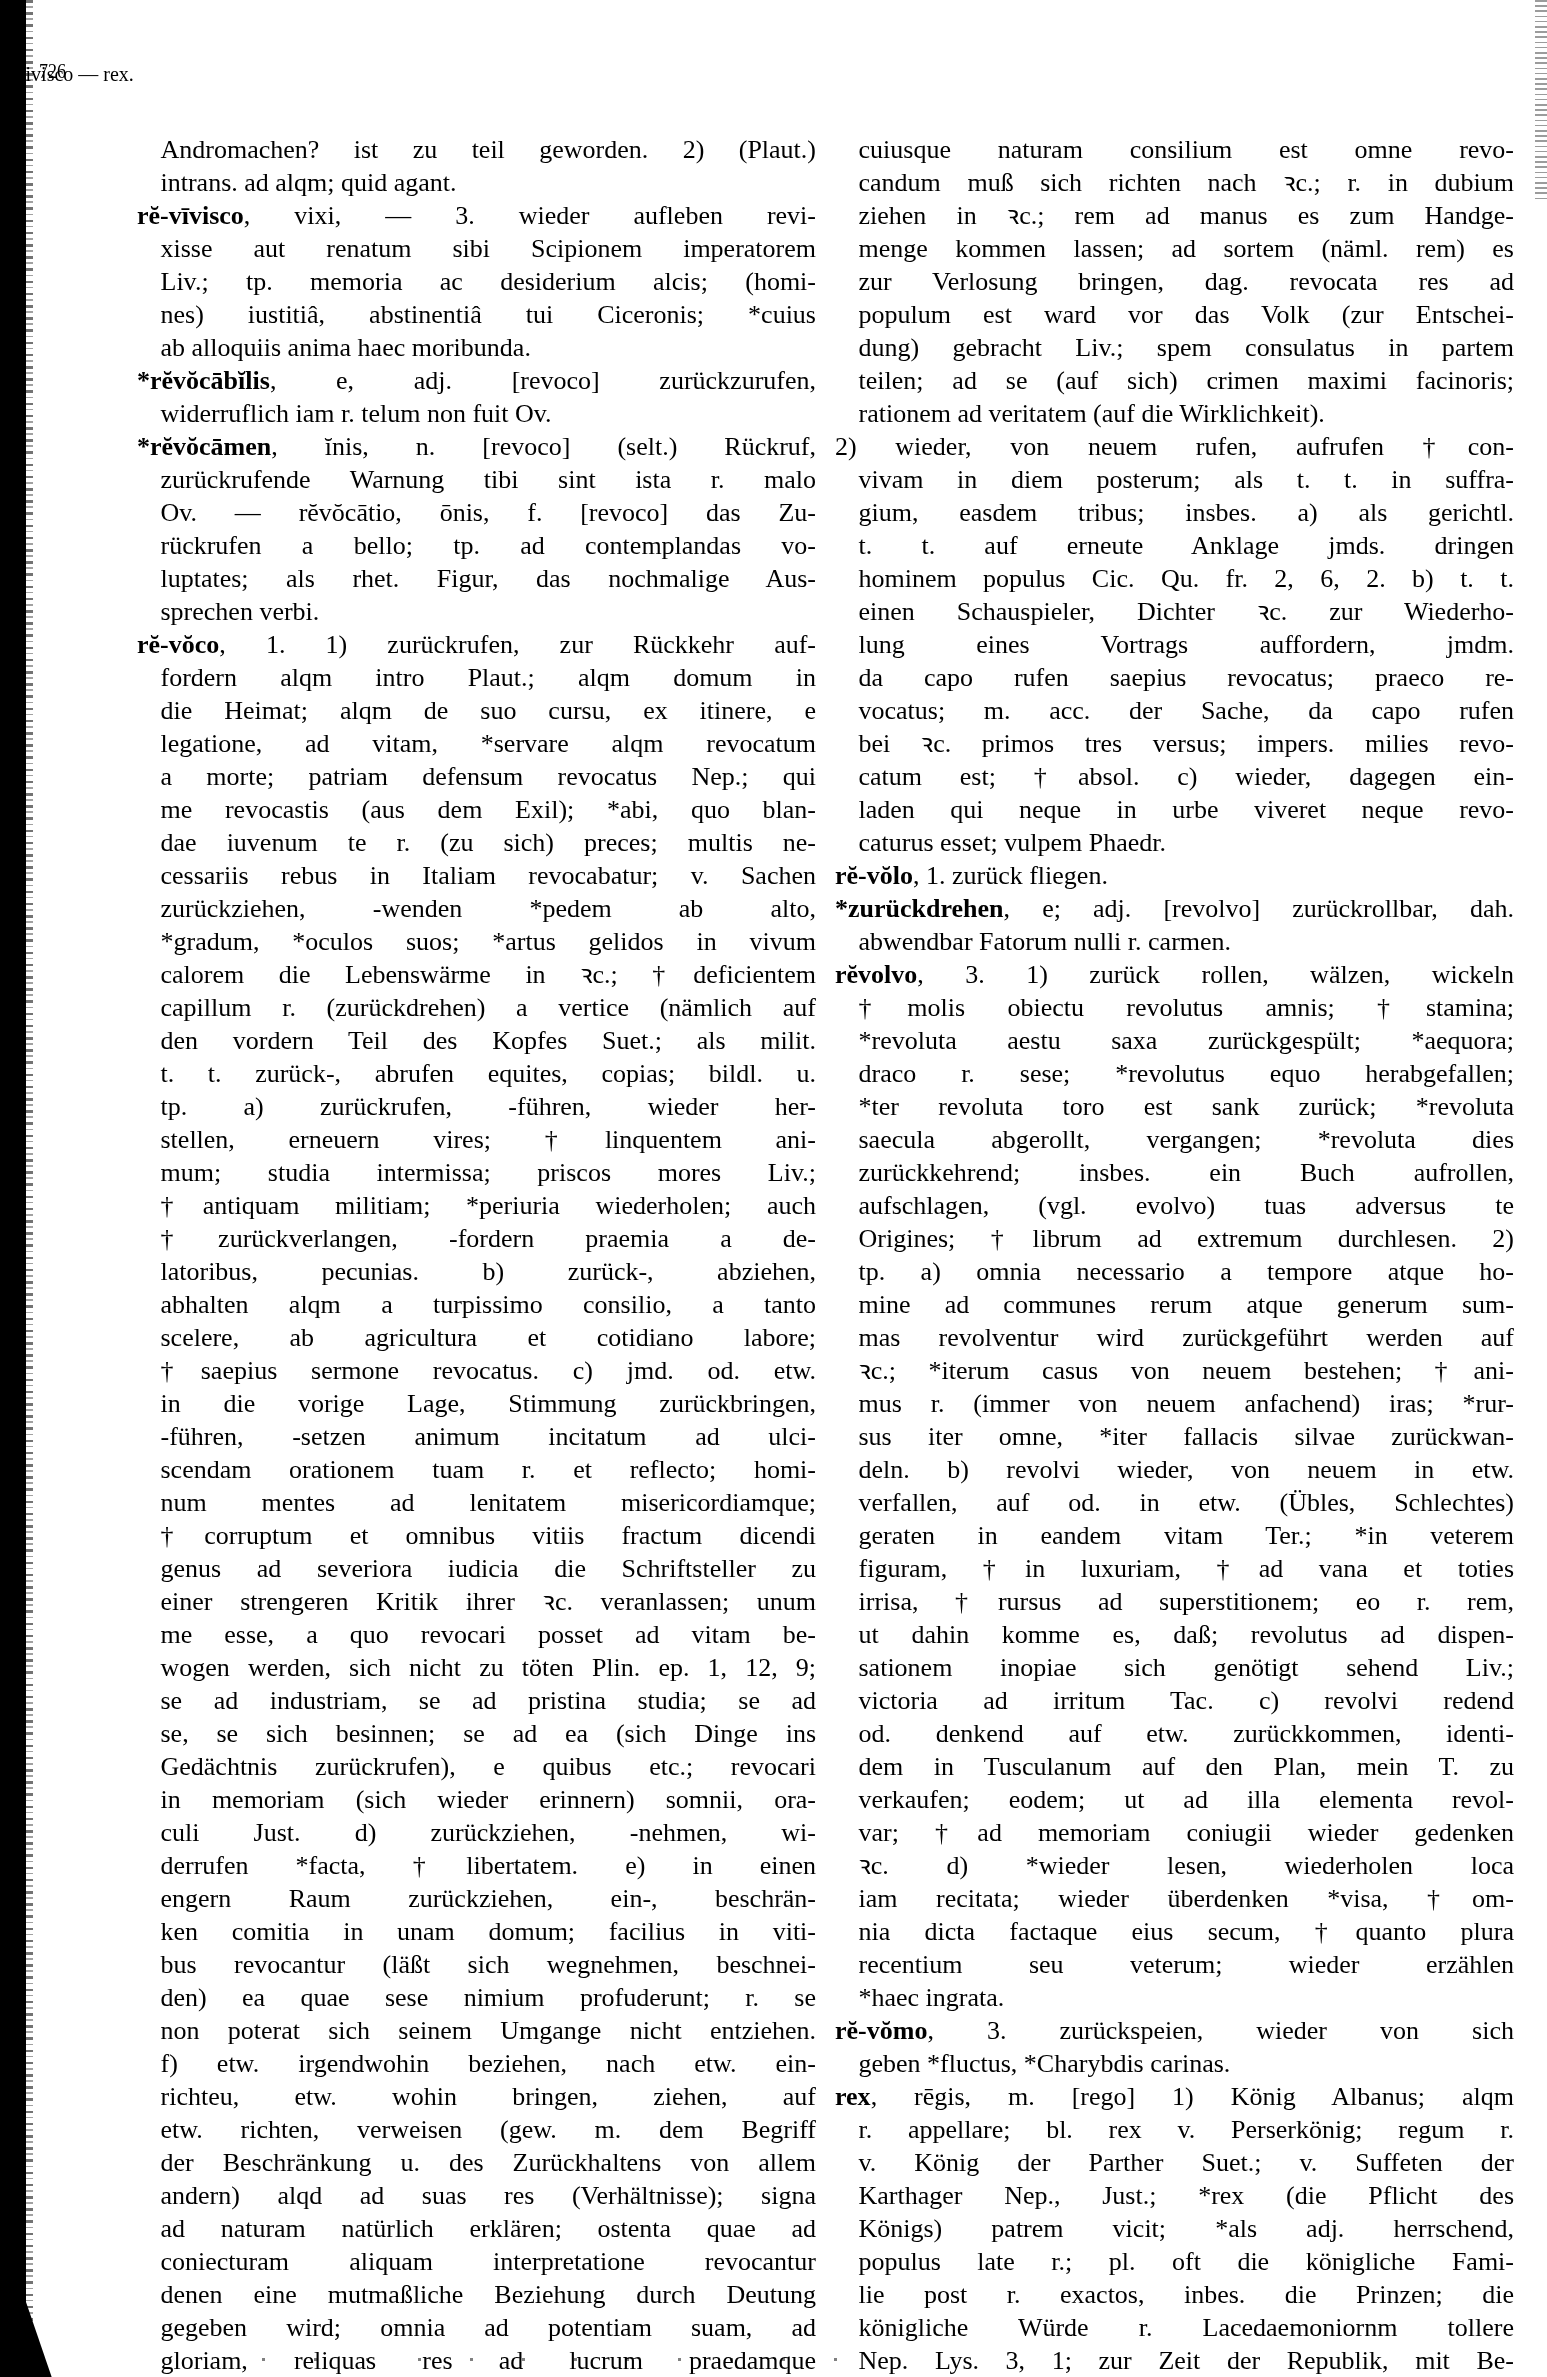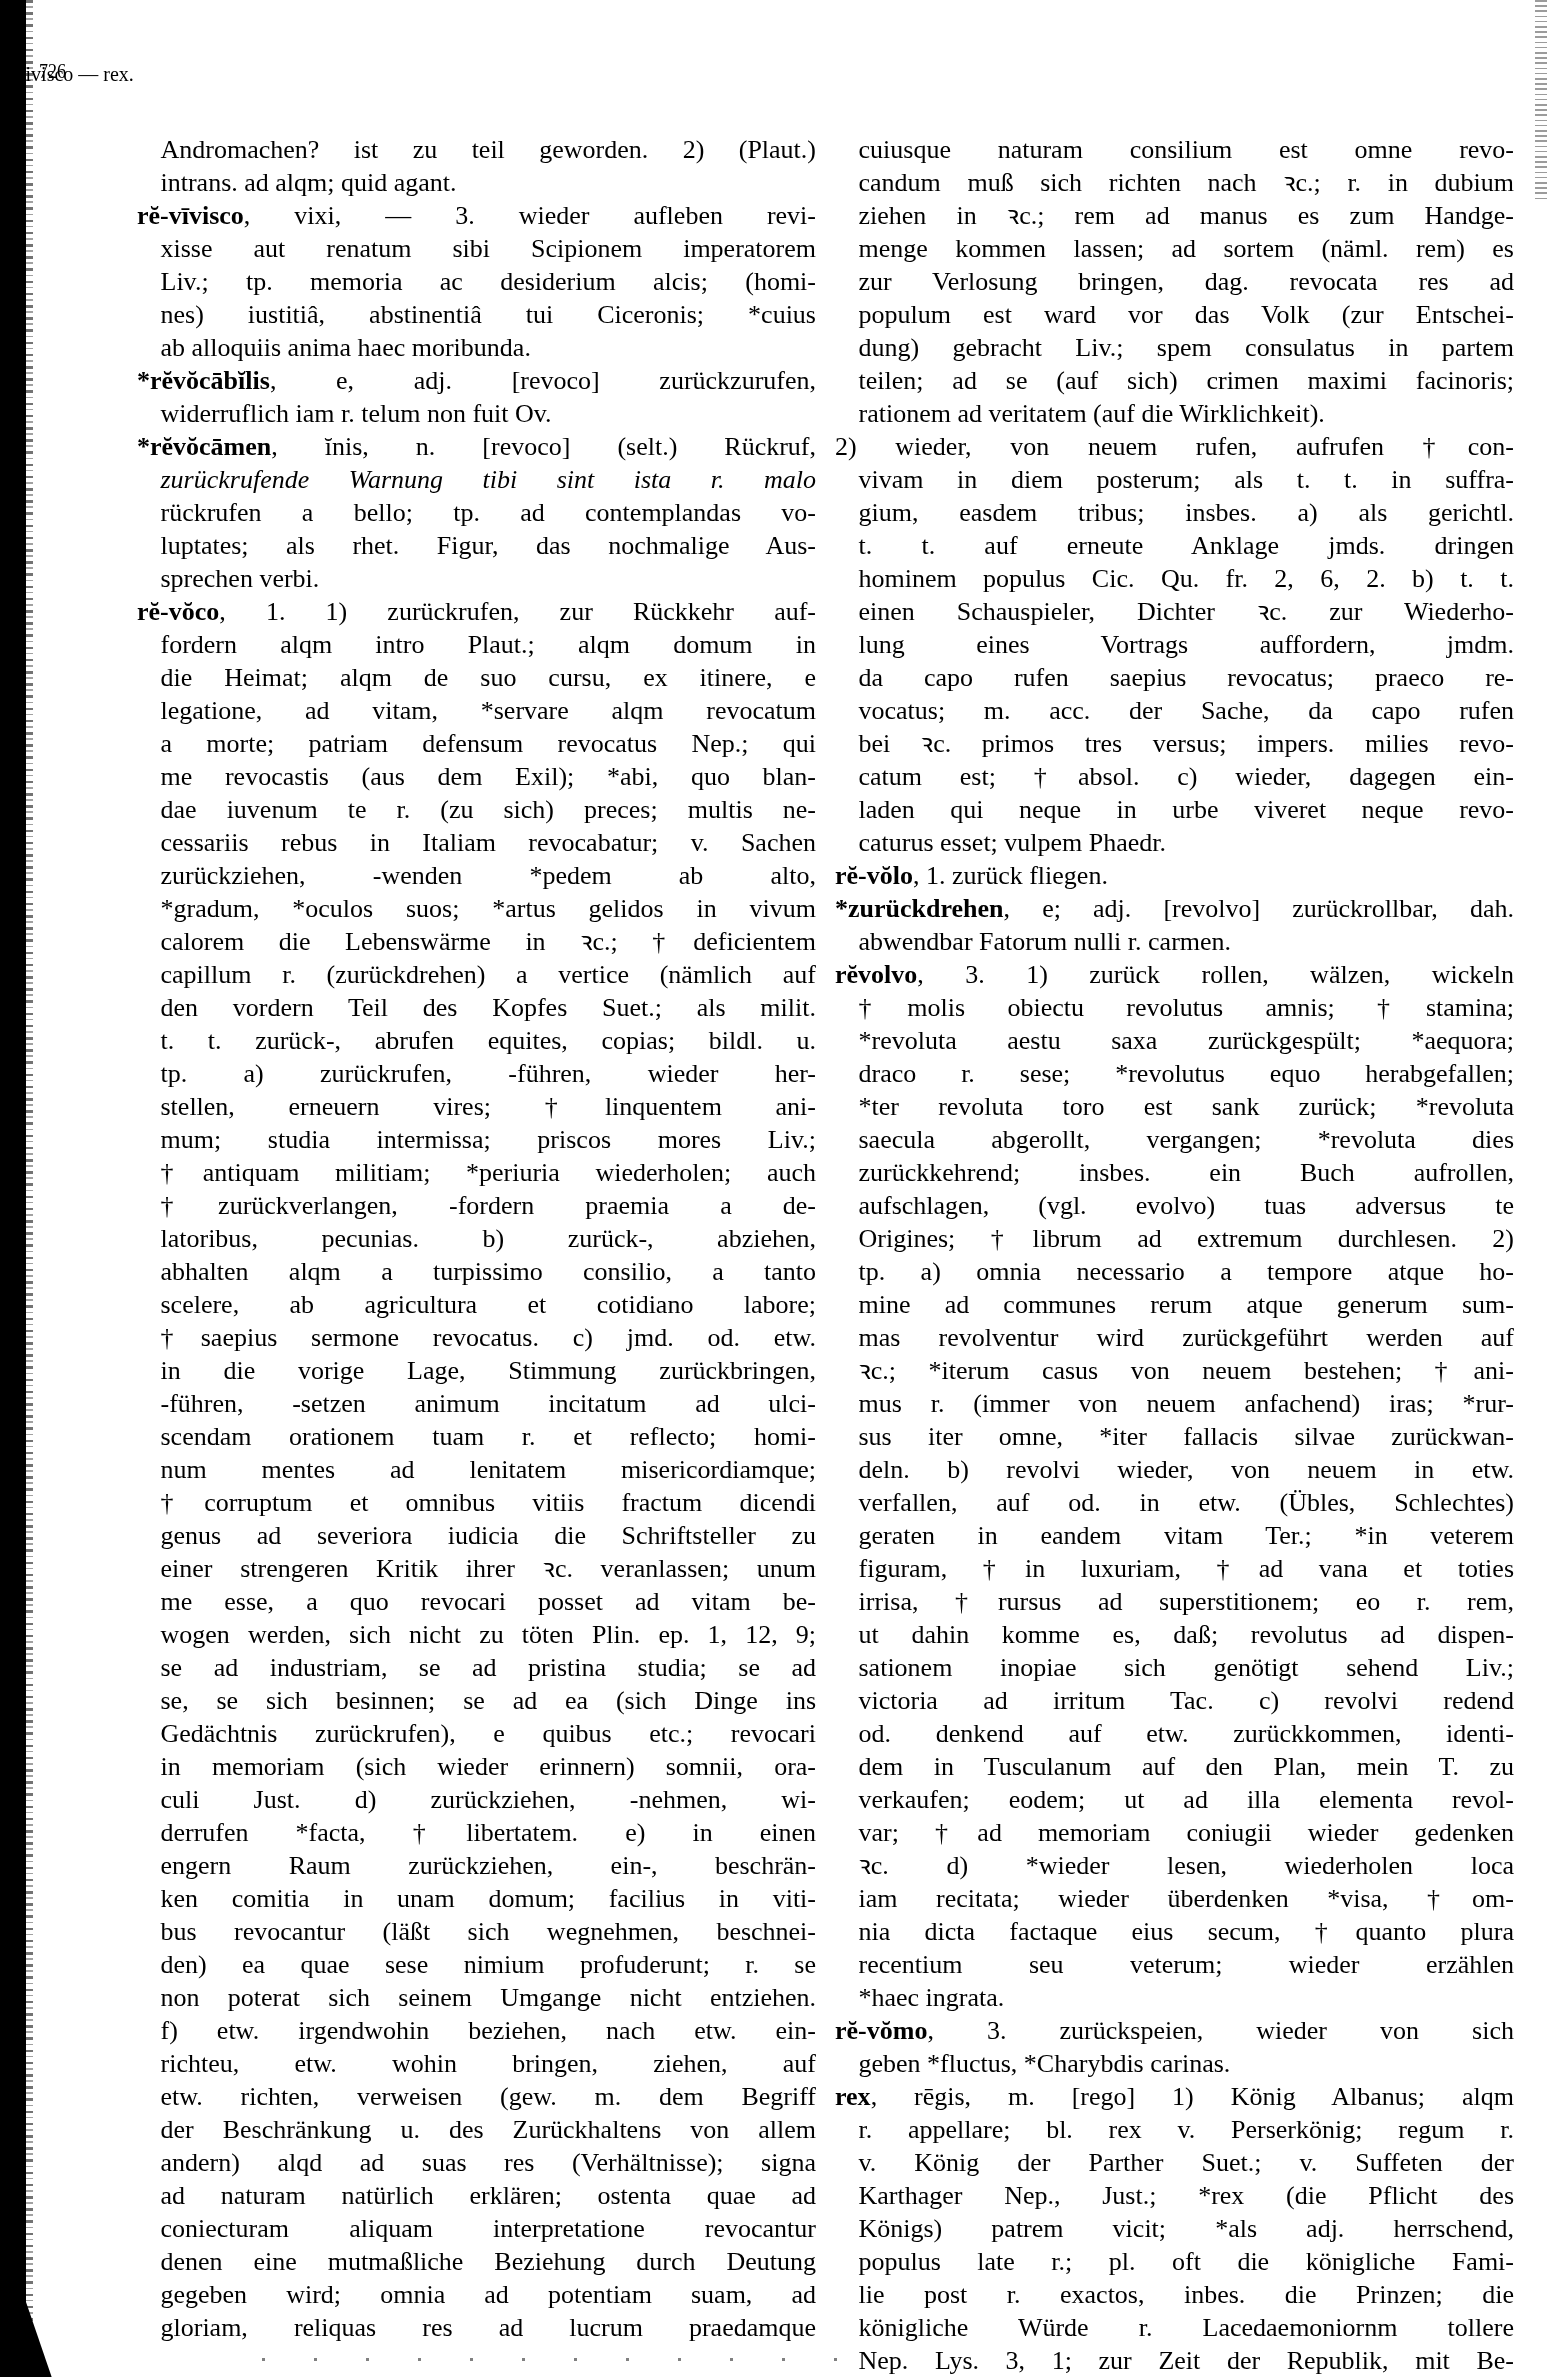--- a/index.html
+++ b/index.html
@@ -69,21 +69,22 @@
     <span class="line indent" style="display: block;">Andromachen? ist zu teil geworden.  2) (Plaut.)</span>
     <span class="line last indent" style="display: block;">intrans. ad alqm; quid agant.</span>
     <span class="line entry" style="display: block;"><b class="hw">rĕ-vīvisco</b>, vixi, — 3. wieder aufleben revi-</span>
     <span class="line indent" style="display: block;">xisse aut renatum sibi Scipionem imperatorem</span>
     <span class="line indent" style="display: block;">Liv.; tp. memoria ac desiderium alcis; (homi-</span>
     <span class="line indent" style="display: block;">nes) iustitiâ, abstinentiâ tui Ciceronis; *cuius</span>
     <span class="line last indent" style="display: block;">ab alloquiis anima haec moribunda.</span>
     <span class="line entry" style="display: block;"><b class="hw">*rĕvŏcābĭlis</b>, e, adj. [revoco] zurückzurufen,</span>
     <span class="line last indent" style="display: block;">widerruflich iam r. telum non fuit Ov.</span>
     <span class="line entry" style="display: block;"><b class="hw">*rĕvŏcāmen</b>, ĭnis, n. [revoco] (selt.) Rückruf,</span>
-    <span class="line indent" style="display: block; font-style: italic;">zurückrufende Warnung tibi sint ista r. malo</span>
+    <span class="line indent" style="display: block;">zurückrufende Warnung tibi sint ista r. malo</span>
+    <span class="line indent" style="display: block;">Ov. — rĕvŏcātio, ōnis, f. [revoco] das Zu-</span>
     <span class="line indent" style="display: block;">rückrufen a bello; tp. ad contemplandas vo-</span>
     <span class="line indent" style="display: block;">luptates; als rhet. Figur, das nochmalige Aus-</span>
     <span class="line last indent" style="display: block;">sprechen verbi.</span>
     <span class="line entry" style="display: block;"><b class="hw">rĕ-vŏco</b>, 1. 1) zurückrufen, zur Rückkehr auf-</span>
     <span class="line indent" style="display: block;">fordern alqm intro Plaut.; alqm domum in</span>
     <span class="line indent" style="display: block;">die Heimat; alqm de suo cursu, ex itinere, e</span>
     <span class="line indent" style="display: block;">legatione, ad vitam, *servare alqm revocatum</span>
     <span class="line indent" style="display: block;">a morte; patriam defensum revocatus Nep.; qui</span>
     <span class="line indent" style="display: block;">me revocastis (aus dem Exil); *abi, quo blan-</span>
     <span class="line indent" style="display: block;">dae iuvenum te r. (zu sich) preces; multis ne-</span>

